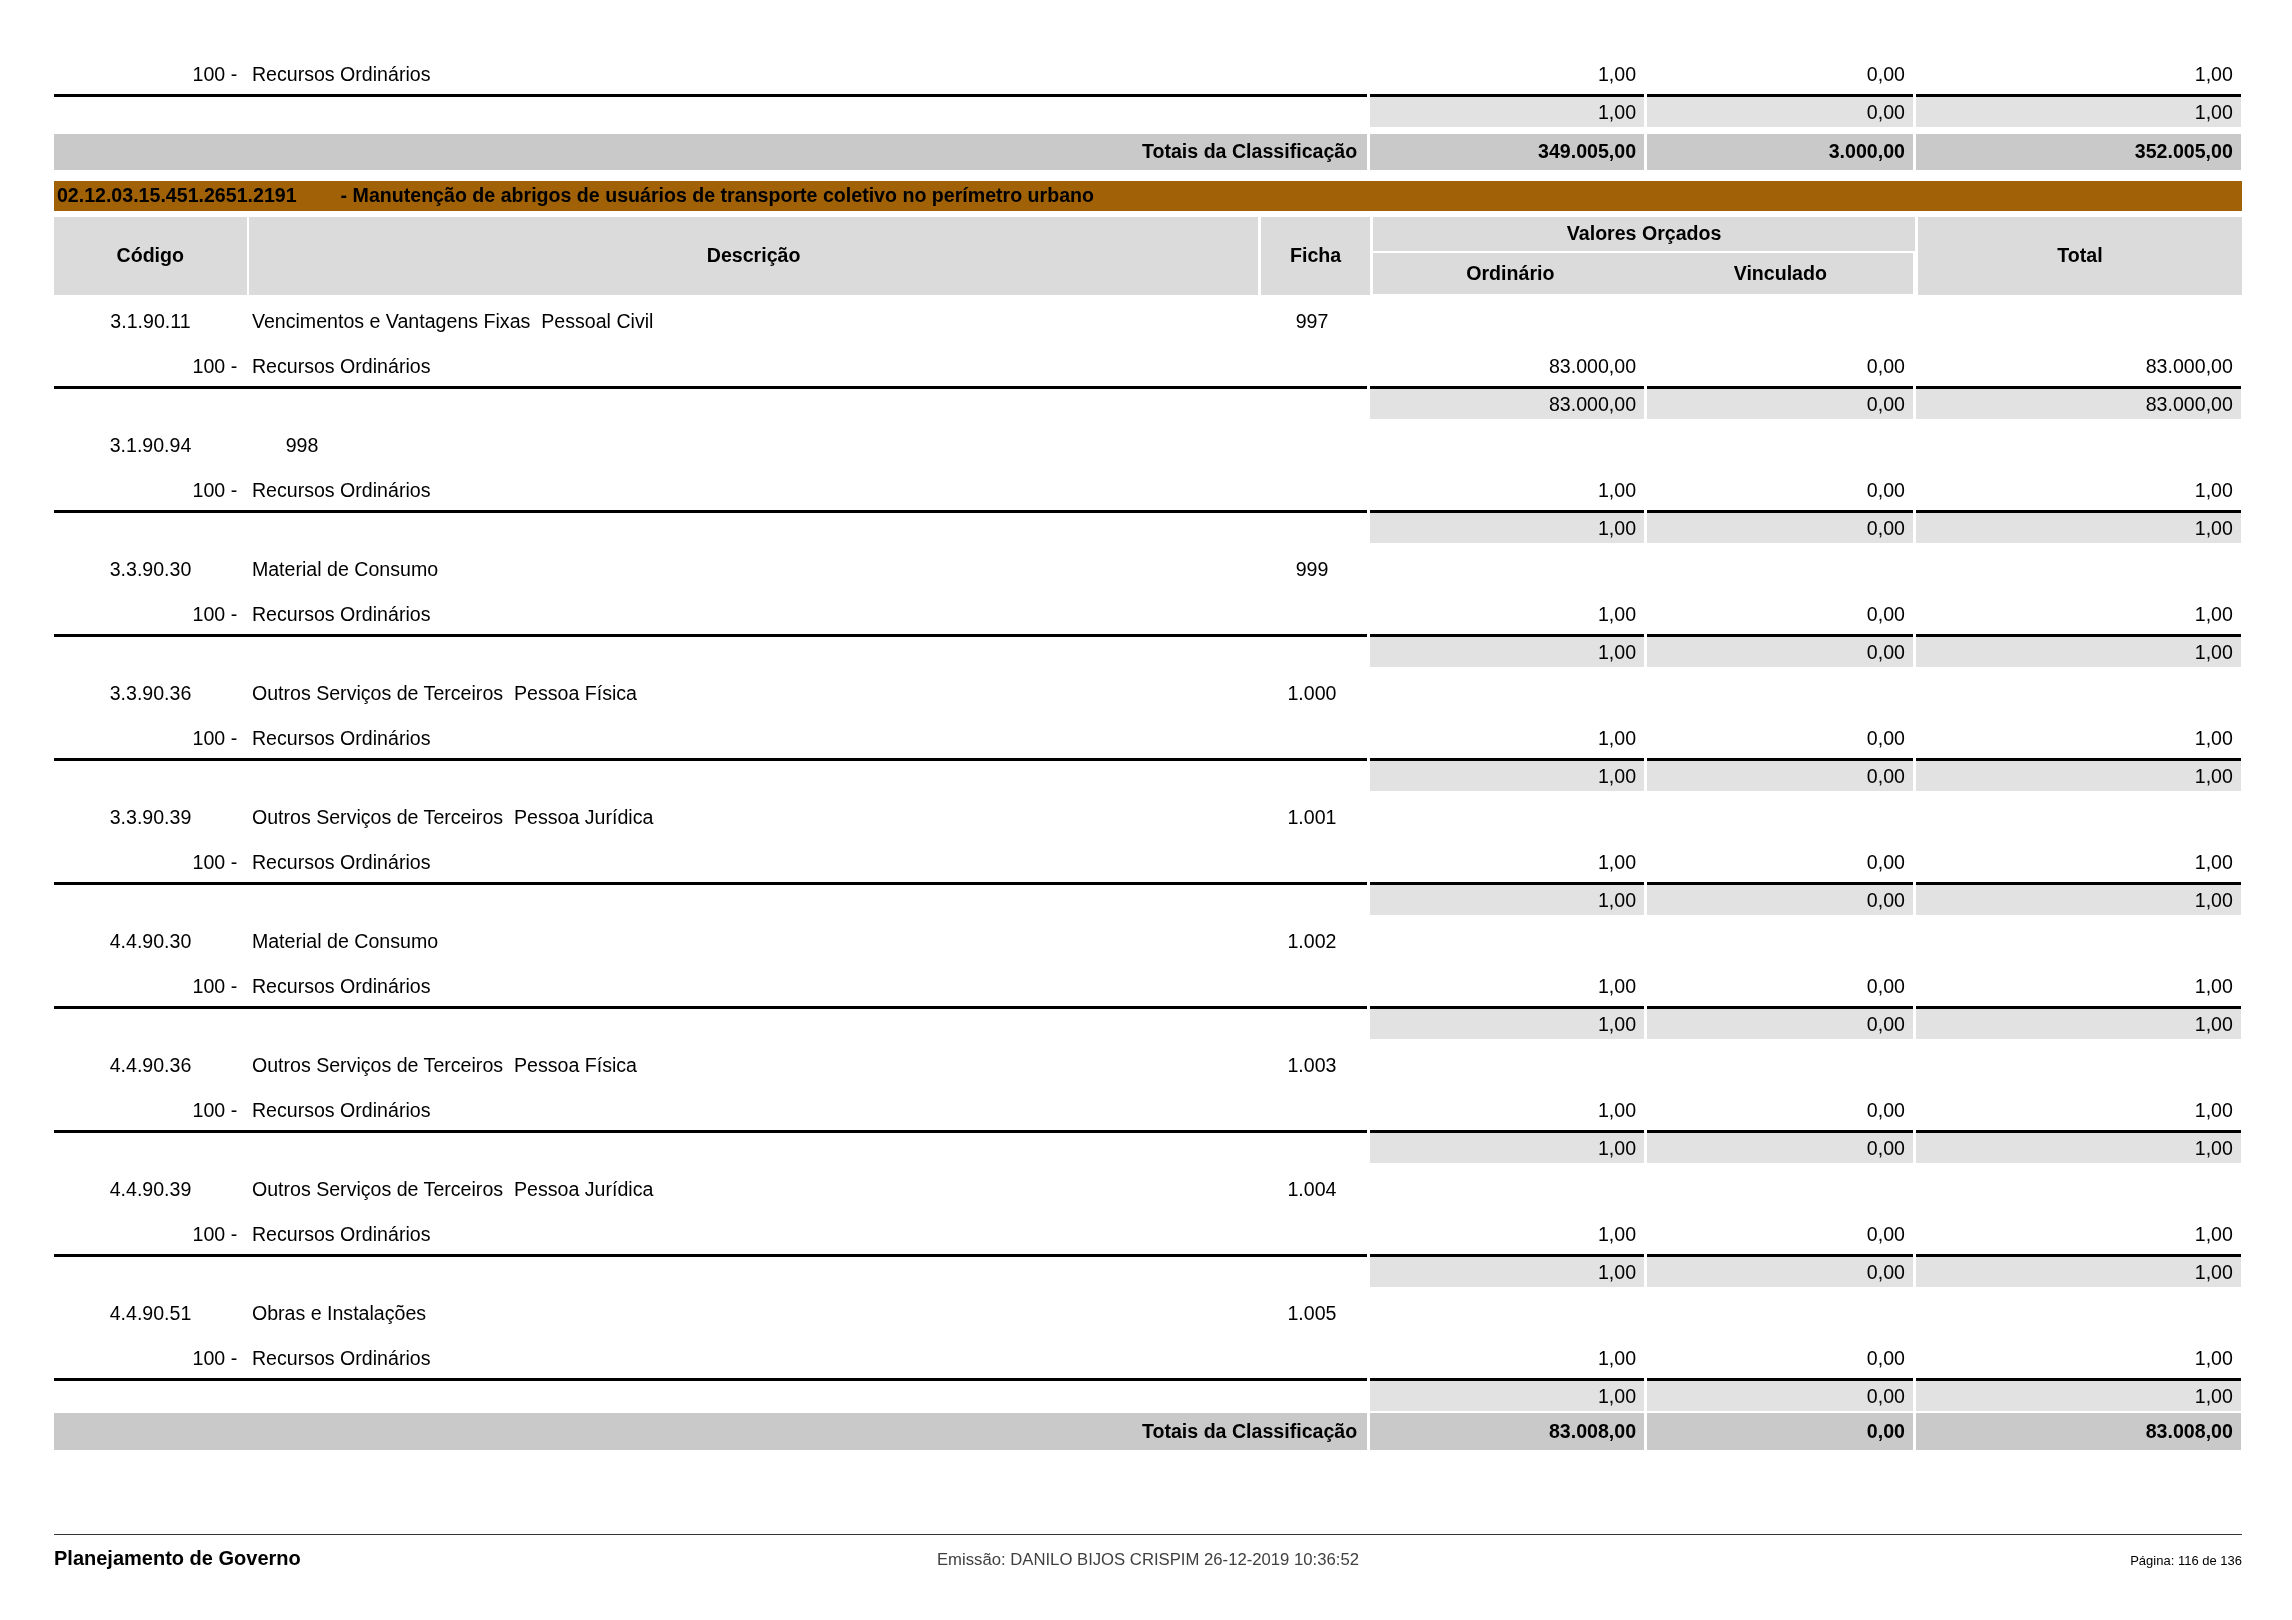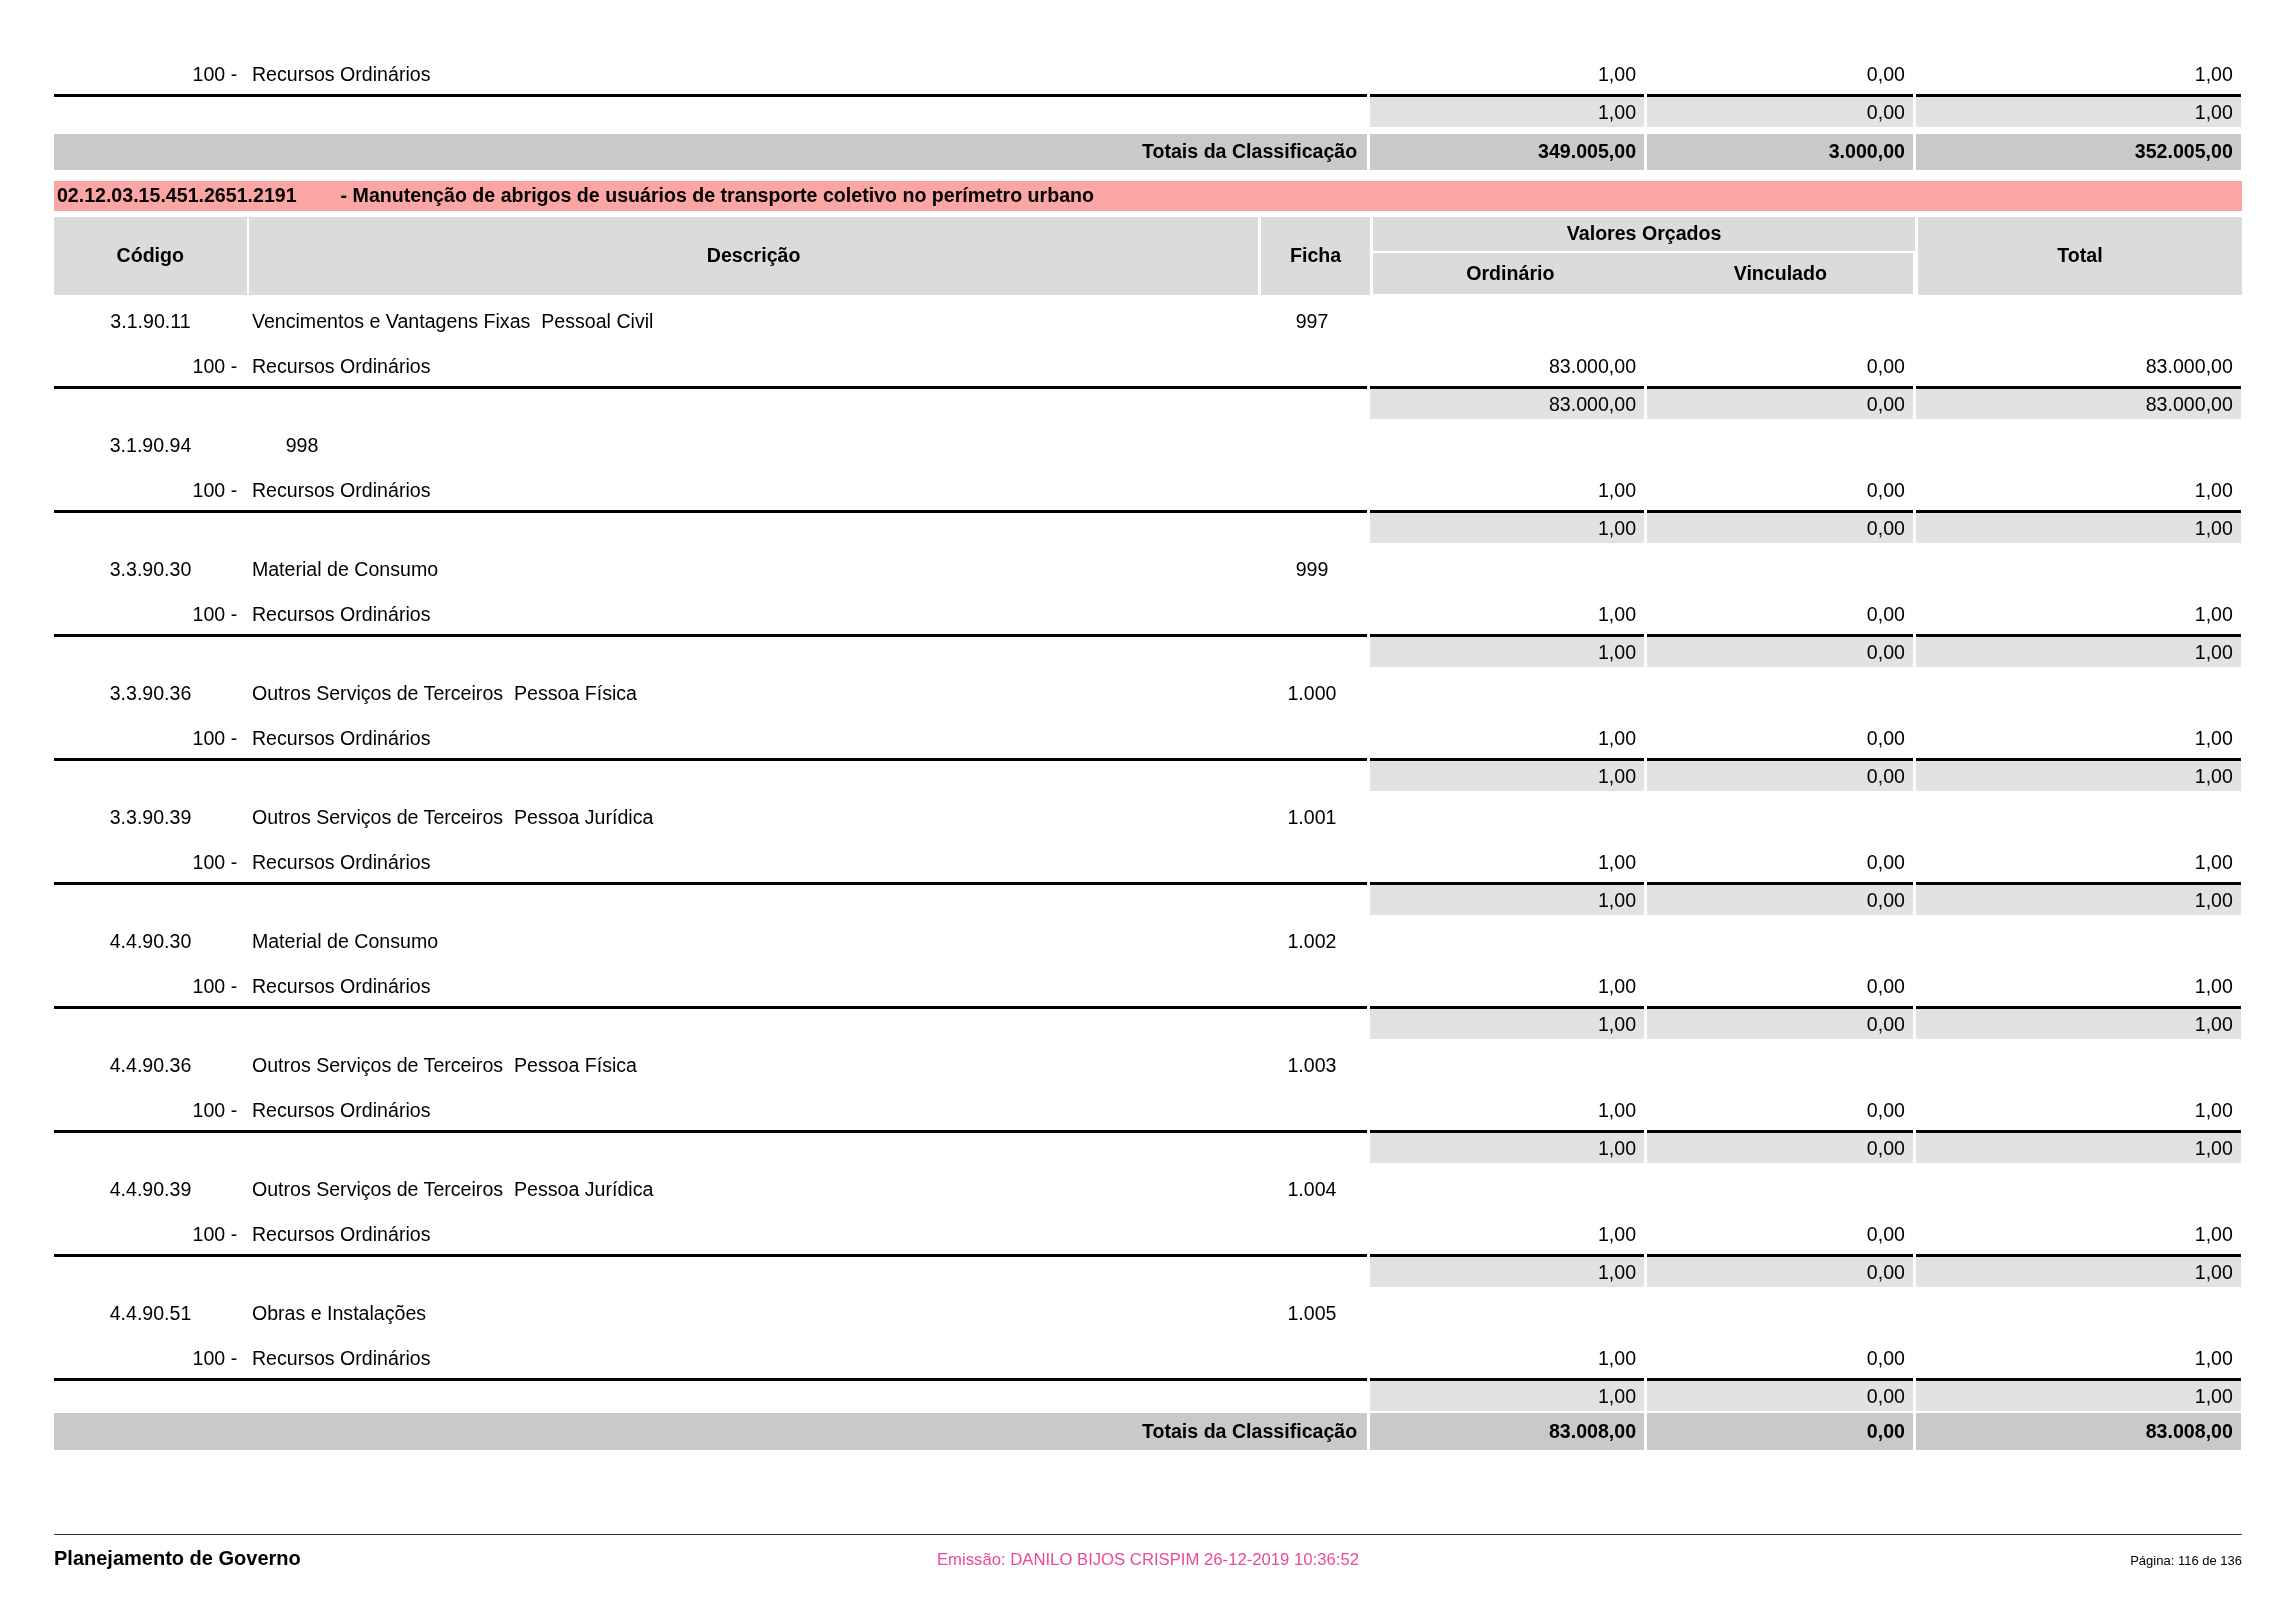--- a/index.html
+++ b/index.html
@@ -31,21 +31,21 @@
   .subtotal-row { height:30px; }
   .subtotal-row .val { background:#e2e2e2; height:100%; }
   .subtotal-row .trio { background:#ffffff; }
 
   .totais-row { height:36px; font-weight:bold; margin-top:6.9px; }
   .totais-row .cell, .totais-row .trio { background:#c9c9c9; height:100%; }
   .totais-row .trio { justify-content:flex-end; padding-right:9.8px; }
   .totais-row.final { margin-top:2px; height:37px; }
 
   .section-row {
-    margin-top:10.8px; height:30px; background:#fca5a5;
+    margin-top:10.8px; height:30px; background:#a16207;
     display:flex; align-items:center; padding-left:2.9px; font-weight:bold;
   }
   .sec-title { margin-left:44px; }
 
   .header-grid { margin-top:5.9px; display:flex; column-gap:2.9px; height:78px; font-weight:bold; }
   .hcell { background:#dbdbdb; display:flex; align-items:center; justify-content:center; text-align:center; }
   .h-codigo { width:193px; height:78px; }
   .h-desc   { width:1011px; height:78px; }
   .h-ficha  { width:110px; height:78px; }
   .valores-group { width:543px; display:flex; flex-direction:column; row-gap:2.9px; }
@@ -54,21 +54,21 @@
   .h-ord { width:274px; } .h-vinc { width:266px; }
   .h-total { width:325px; height:78px; }
 
   #groups { margin-top:2.9px; }
   .group { margin-bottom:2px; }
 
   .footer { position:absolute; left:54px; top:1534px; width:2188px; }
   .footer-rule { border-top:1px solid #333; }
   .footer-row { display:grid; grid-template-columns:1fr auto 1fr; padding-top:11.8px; align-items:baseline; }
   .f-left  { font-weight:bold; font-size:20px; justify-self:start; }
-  .f-center{ font-size:16.7px; color:#ec4899; justify-self:center; }
+  .f-center{ font-size:16.7px; color:#404040; justify-self:center; }
   .f-right { font-weight:normal; font-size:13px; justify-self:end; }
 </style>
 </head>
 <body>
 
 <div class="page">
   <div class="report">
 
     <div class="row source-row">
       <div class="trio">

